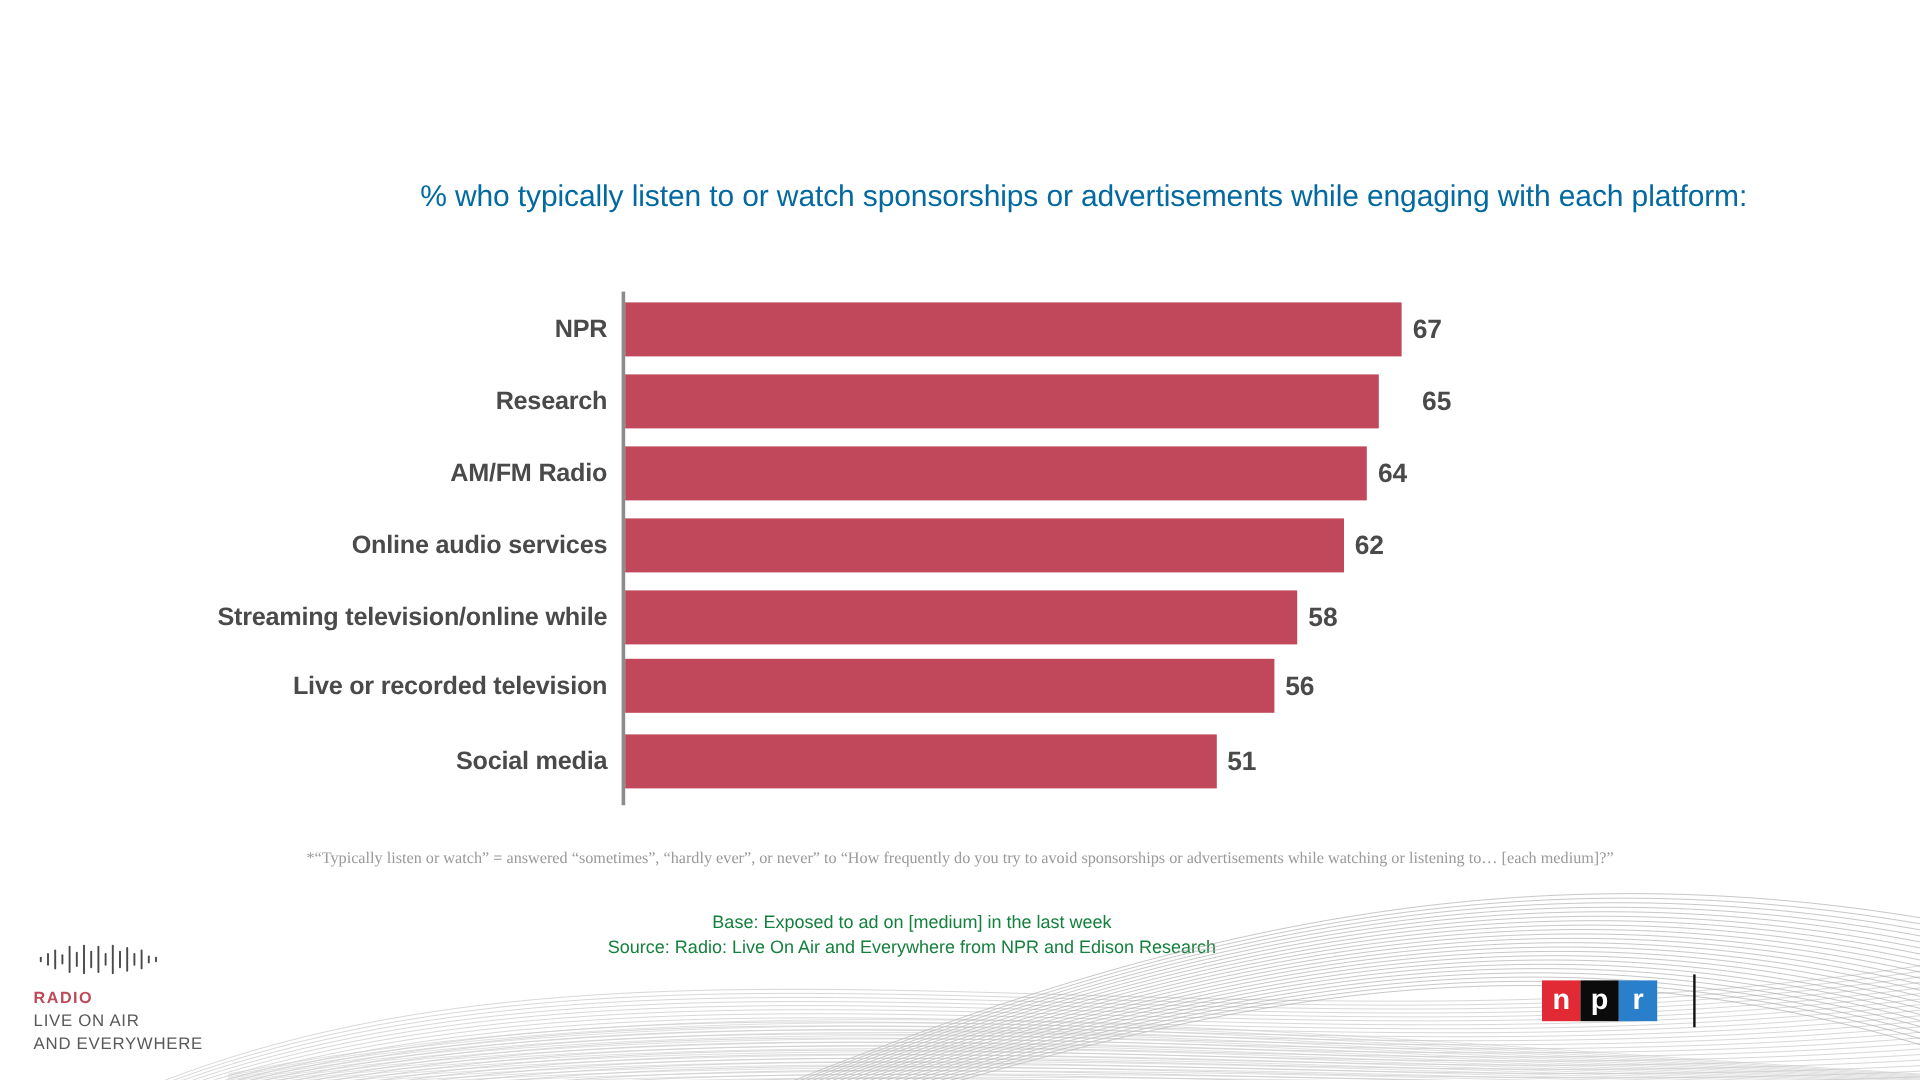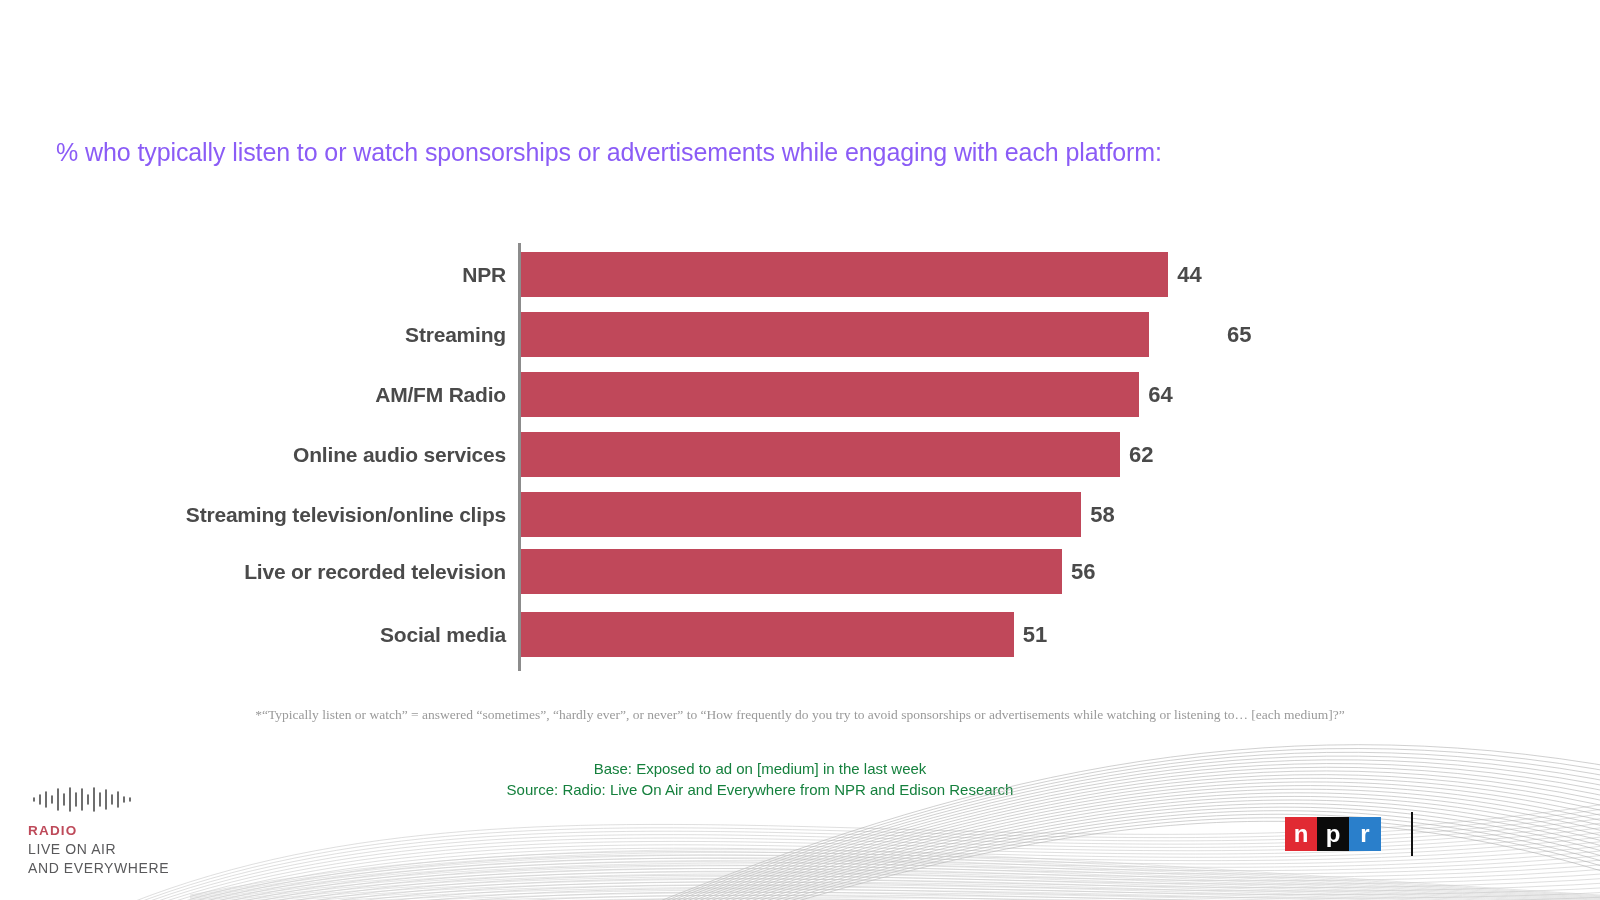--- a/index.html
+++ b/index.html
@@ -24,26 +24,27 @@
     width: 1200px;
     font-size: 34px;
     font-weight: bold;
     line-height: 1.28;
     color: #C0485A;
     letter-spacing: -0.2px;
   }
   .slide-subtitle {
     position: absolute;
     left: 56px;
-    top: 138px;
+    top: 150px;
     width: 1400px;
     font-size: 25px;
-    color: #8b5cf6;
+    color: #0369a1;
     font-weight: 400;
     letter-spacing: -0.1px;
+    text-align: right;
   }
 
   
   .chart {
     position: absolute;
     left: 0;
     top: 243px;
     width: 1600px;
     height: 430px;
   }
@@ -211,39 +212,39 @@
 <div class="slide-title">
 </div>
 <div class="slide-subtitle">% who typically listen to or watch sponsorships or advertisements while engaging with each platform:</div>
 
 <div class="chart">
   <div class="axis-line"></div>
   <div id="bars-container">
       <div class="bar-row" style="top: 9px; height: 45px;">
         <div class="bar-label">NPR</div>
         <div class="bar" style="width: 647.22px; background: rgb(192, 72, 90);"></div>
-        <div class="bar-value" style="left: 1177.22px;">44</div>
+        <div class="bar-value" style="left: 1177.22px;">67</div>
       </div>
       <div class="bar-row" style="top: 69px; height: 45px;">
-        <div class="bar-label">Streaming</div>
+        <div class="bar-label">Research</div>
         <div class="bar" style="width: 627.9px; background: rgb(192, 72, 90);"></div>
-        <div class="bar-value" style="left: 1227px;">65</div>
+        <div class="bar-value" style="left: 1185px;">65</div>
       </div>
       <div class="bar-row" style="top: 129px; height: 45px;">
         <div class="bar-label">AM/FM Radio</div>
         <div class="bar" style="width: 618.24px; background: rgb(192, 72, 90);"></div>
         <div class="bar-value" style="left: 1148.24px;">64</div>
       </div>
       <div class="bar-row" style="top: 189px; height: 45px;">
         <div class="bar-label">Online audio services</div>
         <div class="bar" style="width: 598.92px; background: rgb(192, 72, 90);"></div>
         <div class="bar-value" style="left: 1128.92px;">62</div>
       </div>
       <div class="bar-row" style="top: 249px; height: 45px;">
-        <div class="bar-label">Streaming television/online clips</div>
+        <div class="bar-label">Streaming television/online while</div>
         <div class="bar" style="width: 560.28px; background: rgb(192, 72, 90);"></div>
         <div class="bar-value" style="left: 1090.28px;">58</div>
       </div>
       <div class="bar-row" style="top: 306px; height: 45px;">
         <div class="bar-label">Live or recorded television</div>
         <div class="bar" style="width: 540.96px; background: rgb(192, 72, 90);"></div>
         <div class="bar-value" style="left: 1070.96px;">56</div>
       </div>
       <div class="bar-row" style="top: 369px; height: 45px;">
         <div class="bar-label">Social media</div>

